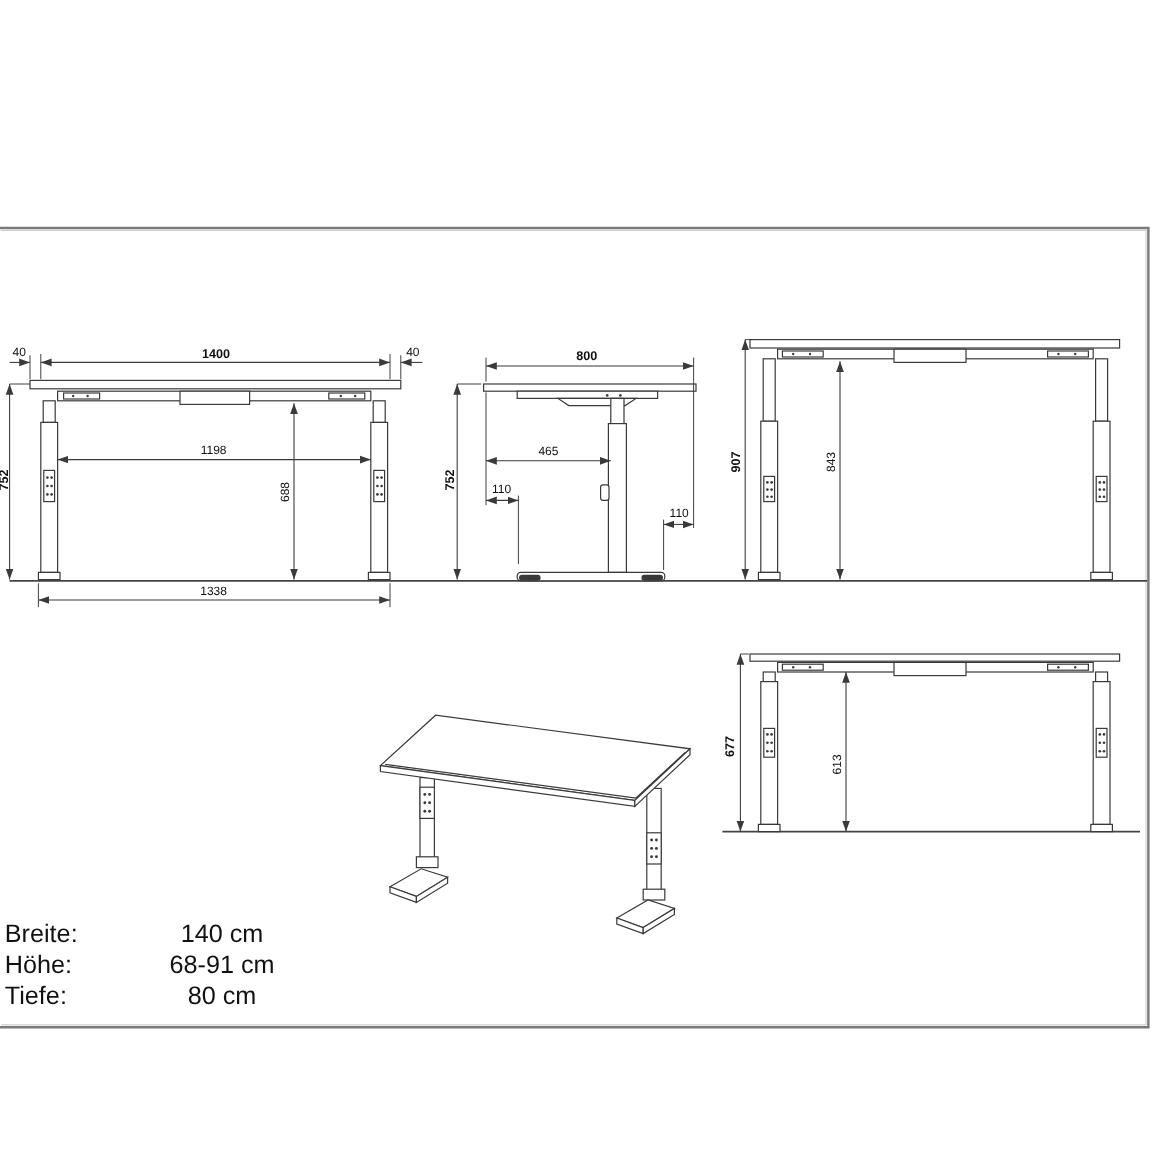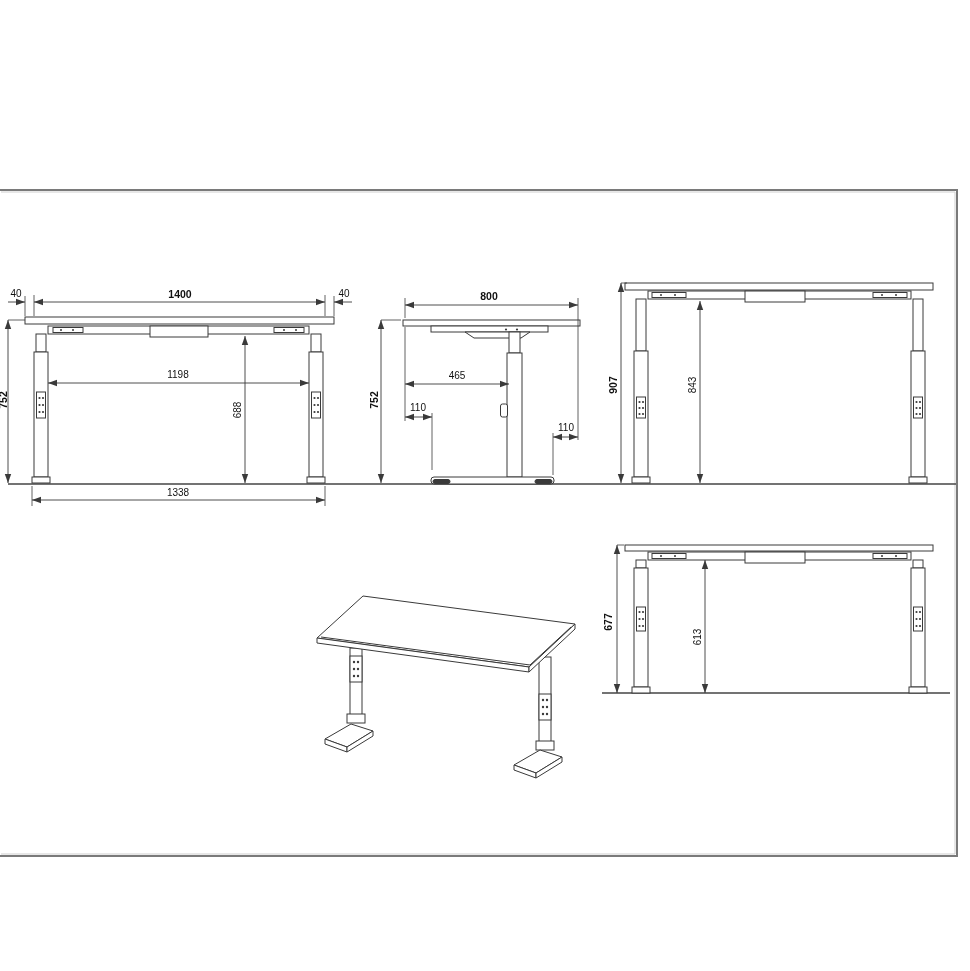--- a/index.html
+++ b/index.html
@@ -259,13 +259,27 @@
           <circle class="dot" cx="547" cy="714" r="1.2"></circle>
     </g>
 
     <polygon class="part" points="317,638 363,596 575,624 529,667"></polygon>
     <polygon class="part" points="317,638 529,667 529,672 317,643"></polygon>
     <polygon class="part" points="529,667 575,624 575,629 529,672"></polygon>
     <polyline class="ln" points="321,637 530,665 571,627" stroke-width="0.6"></polyline>
   </g>
 </svg>
 
+<div class="specs">
+  <div class="spec-row">
+    <span class="spec-label">Breite:</span>
+    <span class="spec-value">140 cm</span>
+  </div>
+  <div class="spec-row">
+    <span class="spec-label">Höhe:</span>
+    <span class="spec-value">68-91 cm</span>
+  </div>
+  <div class="spec-row">
+    <span class="spec-label">Tiefe:</span>
+    <span class="spec-value">80 cm</span>
+  </div>
 </div>
+</div>
 
 </body></html>

